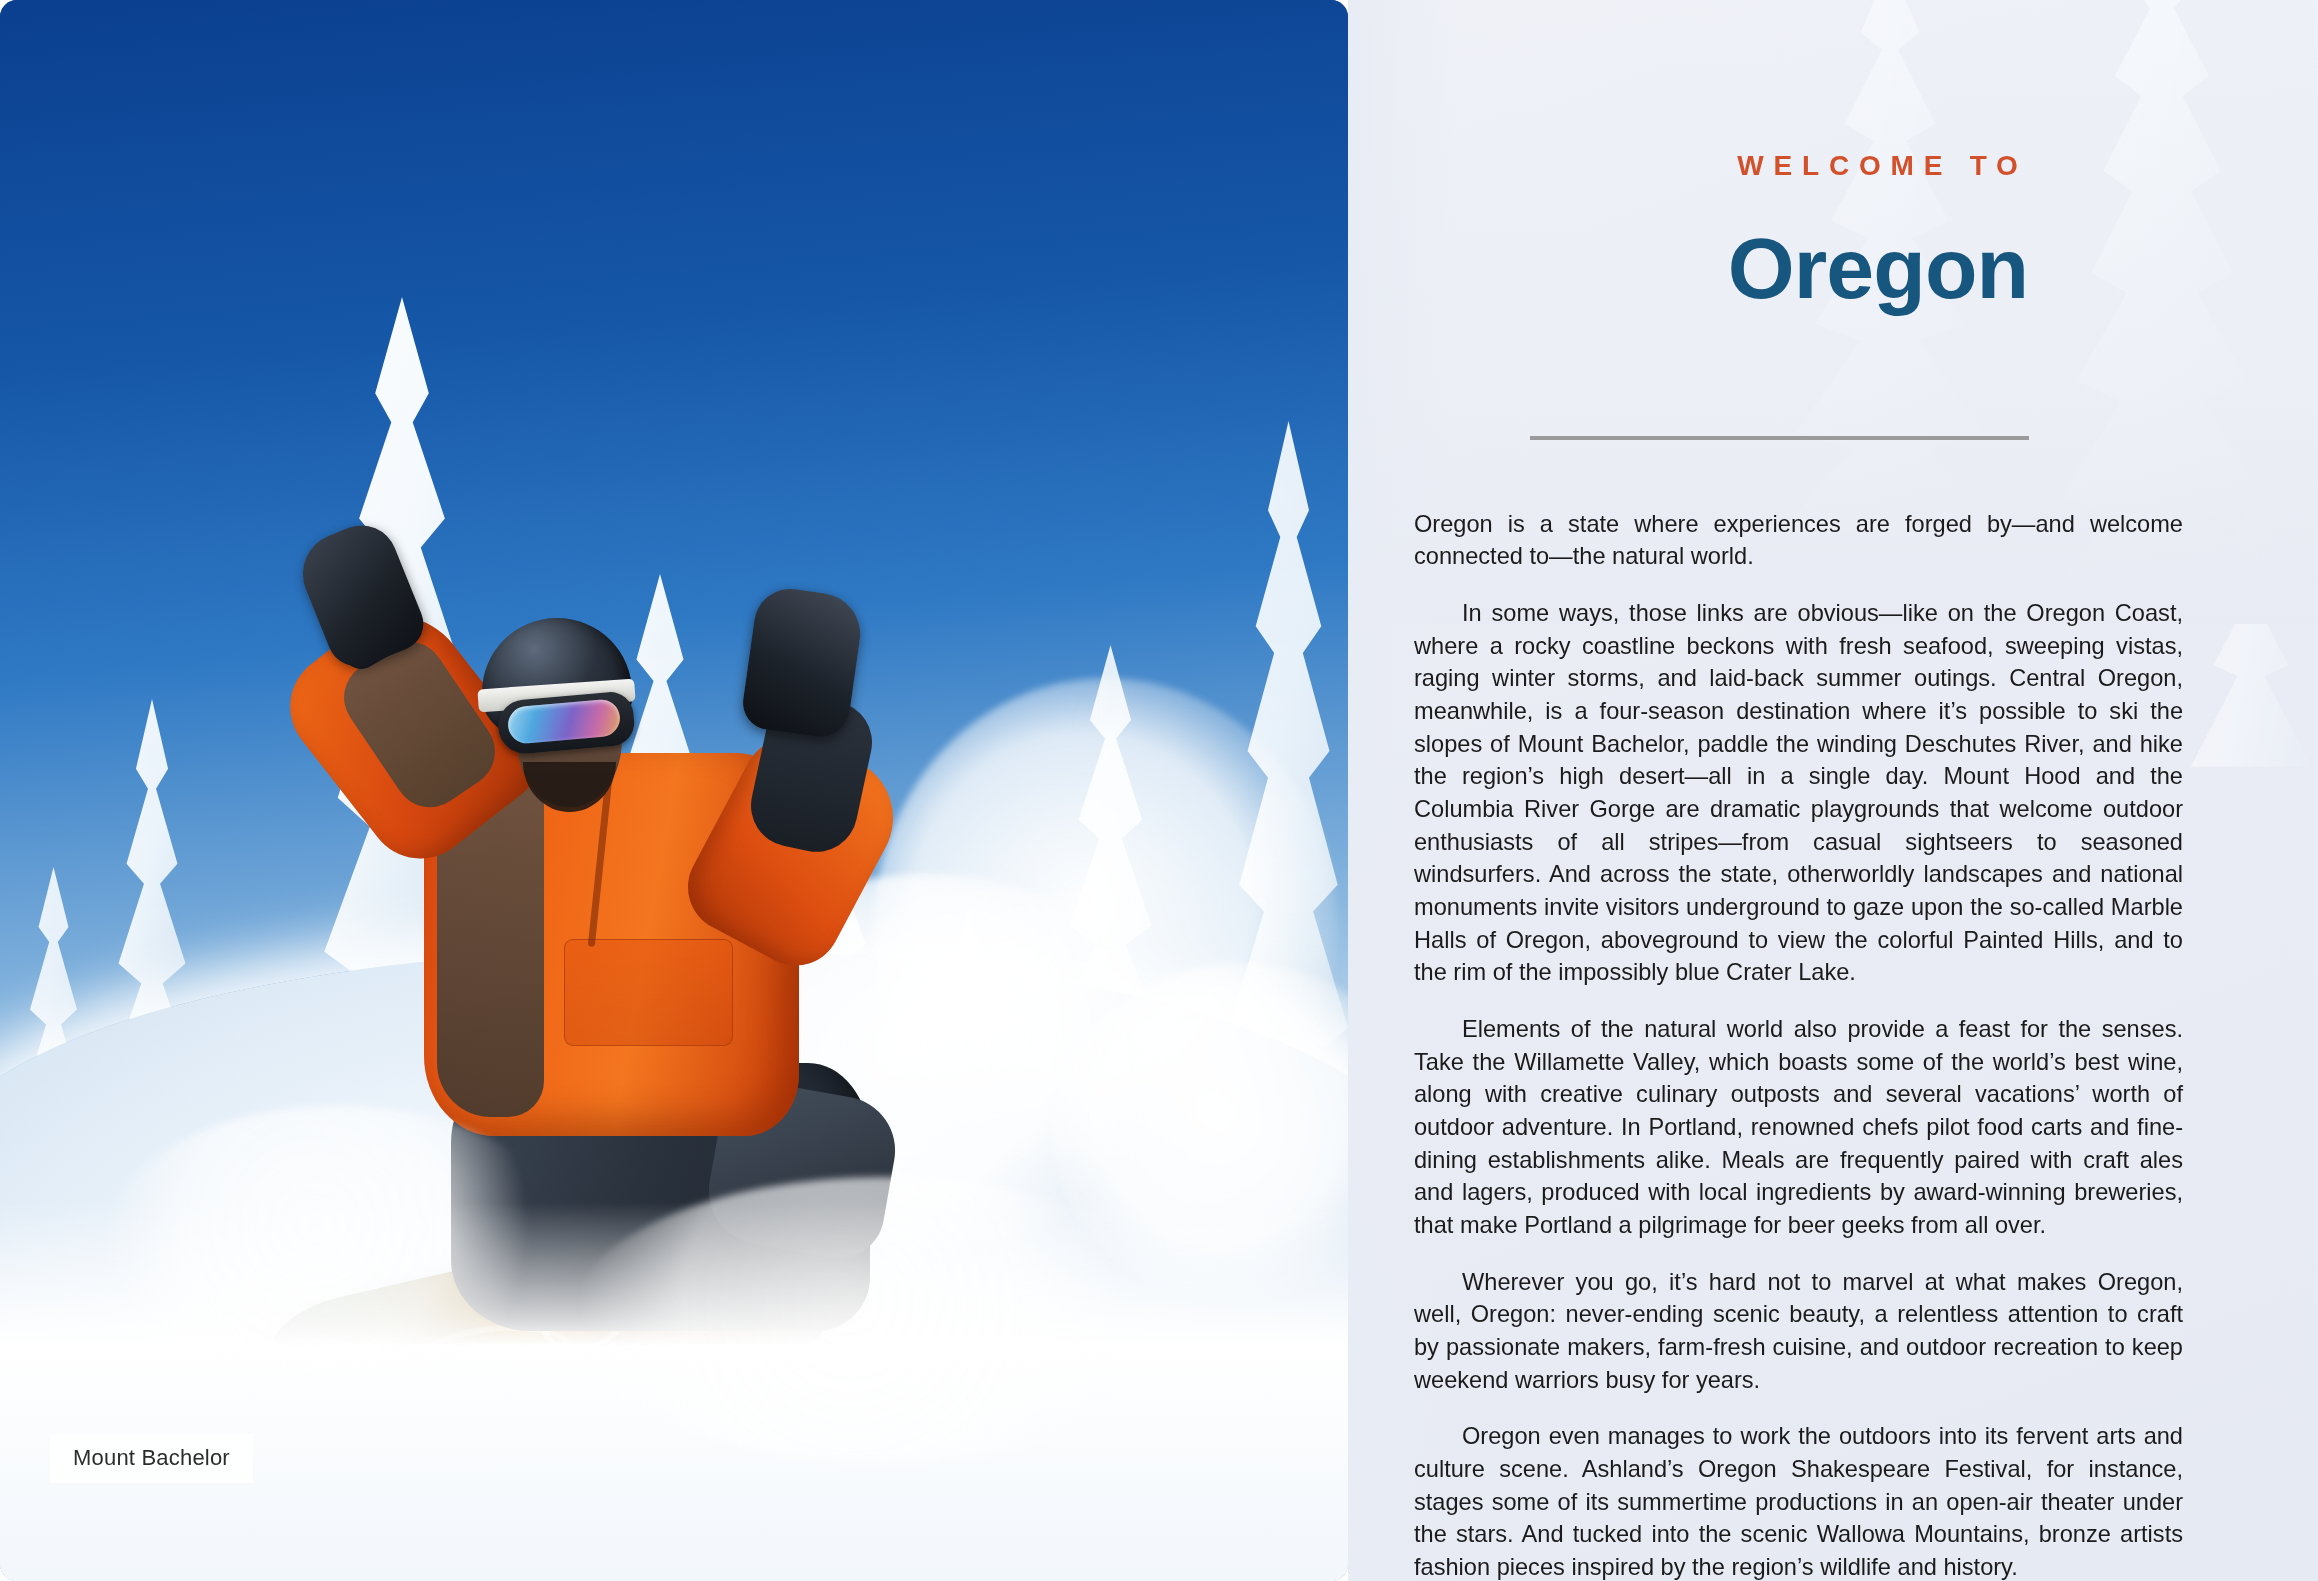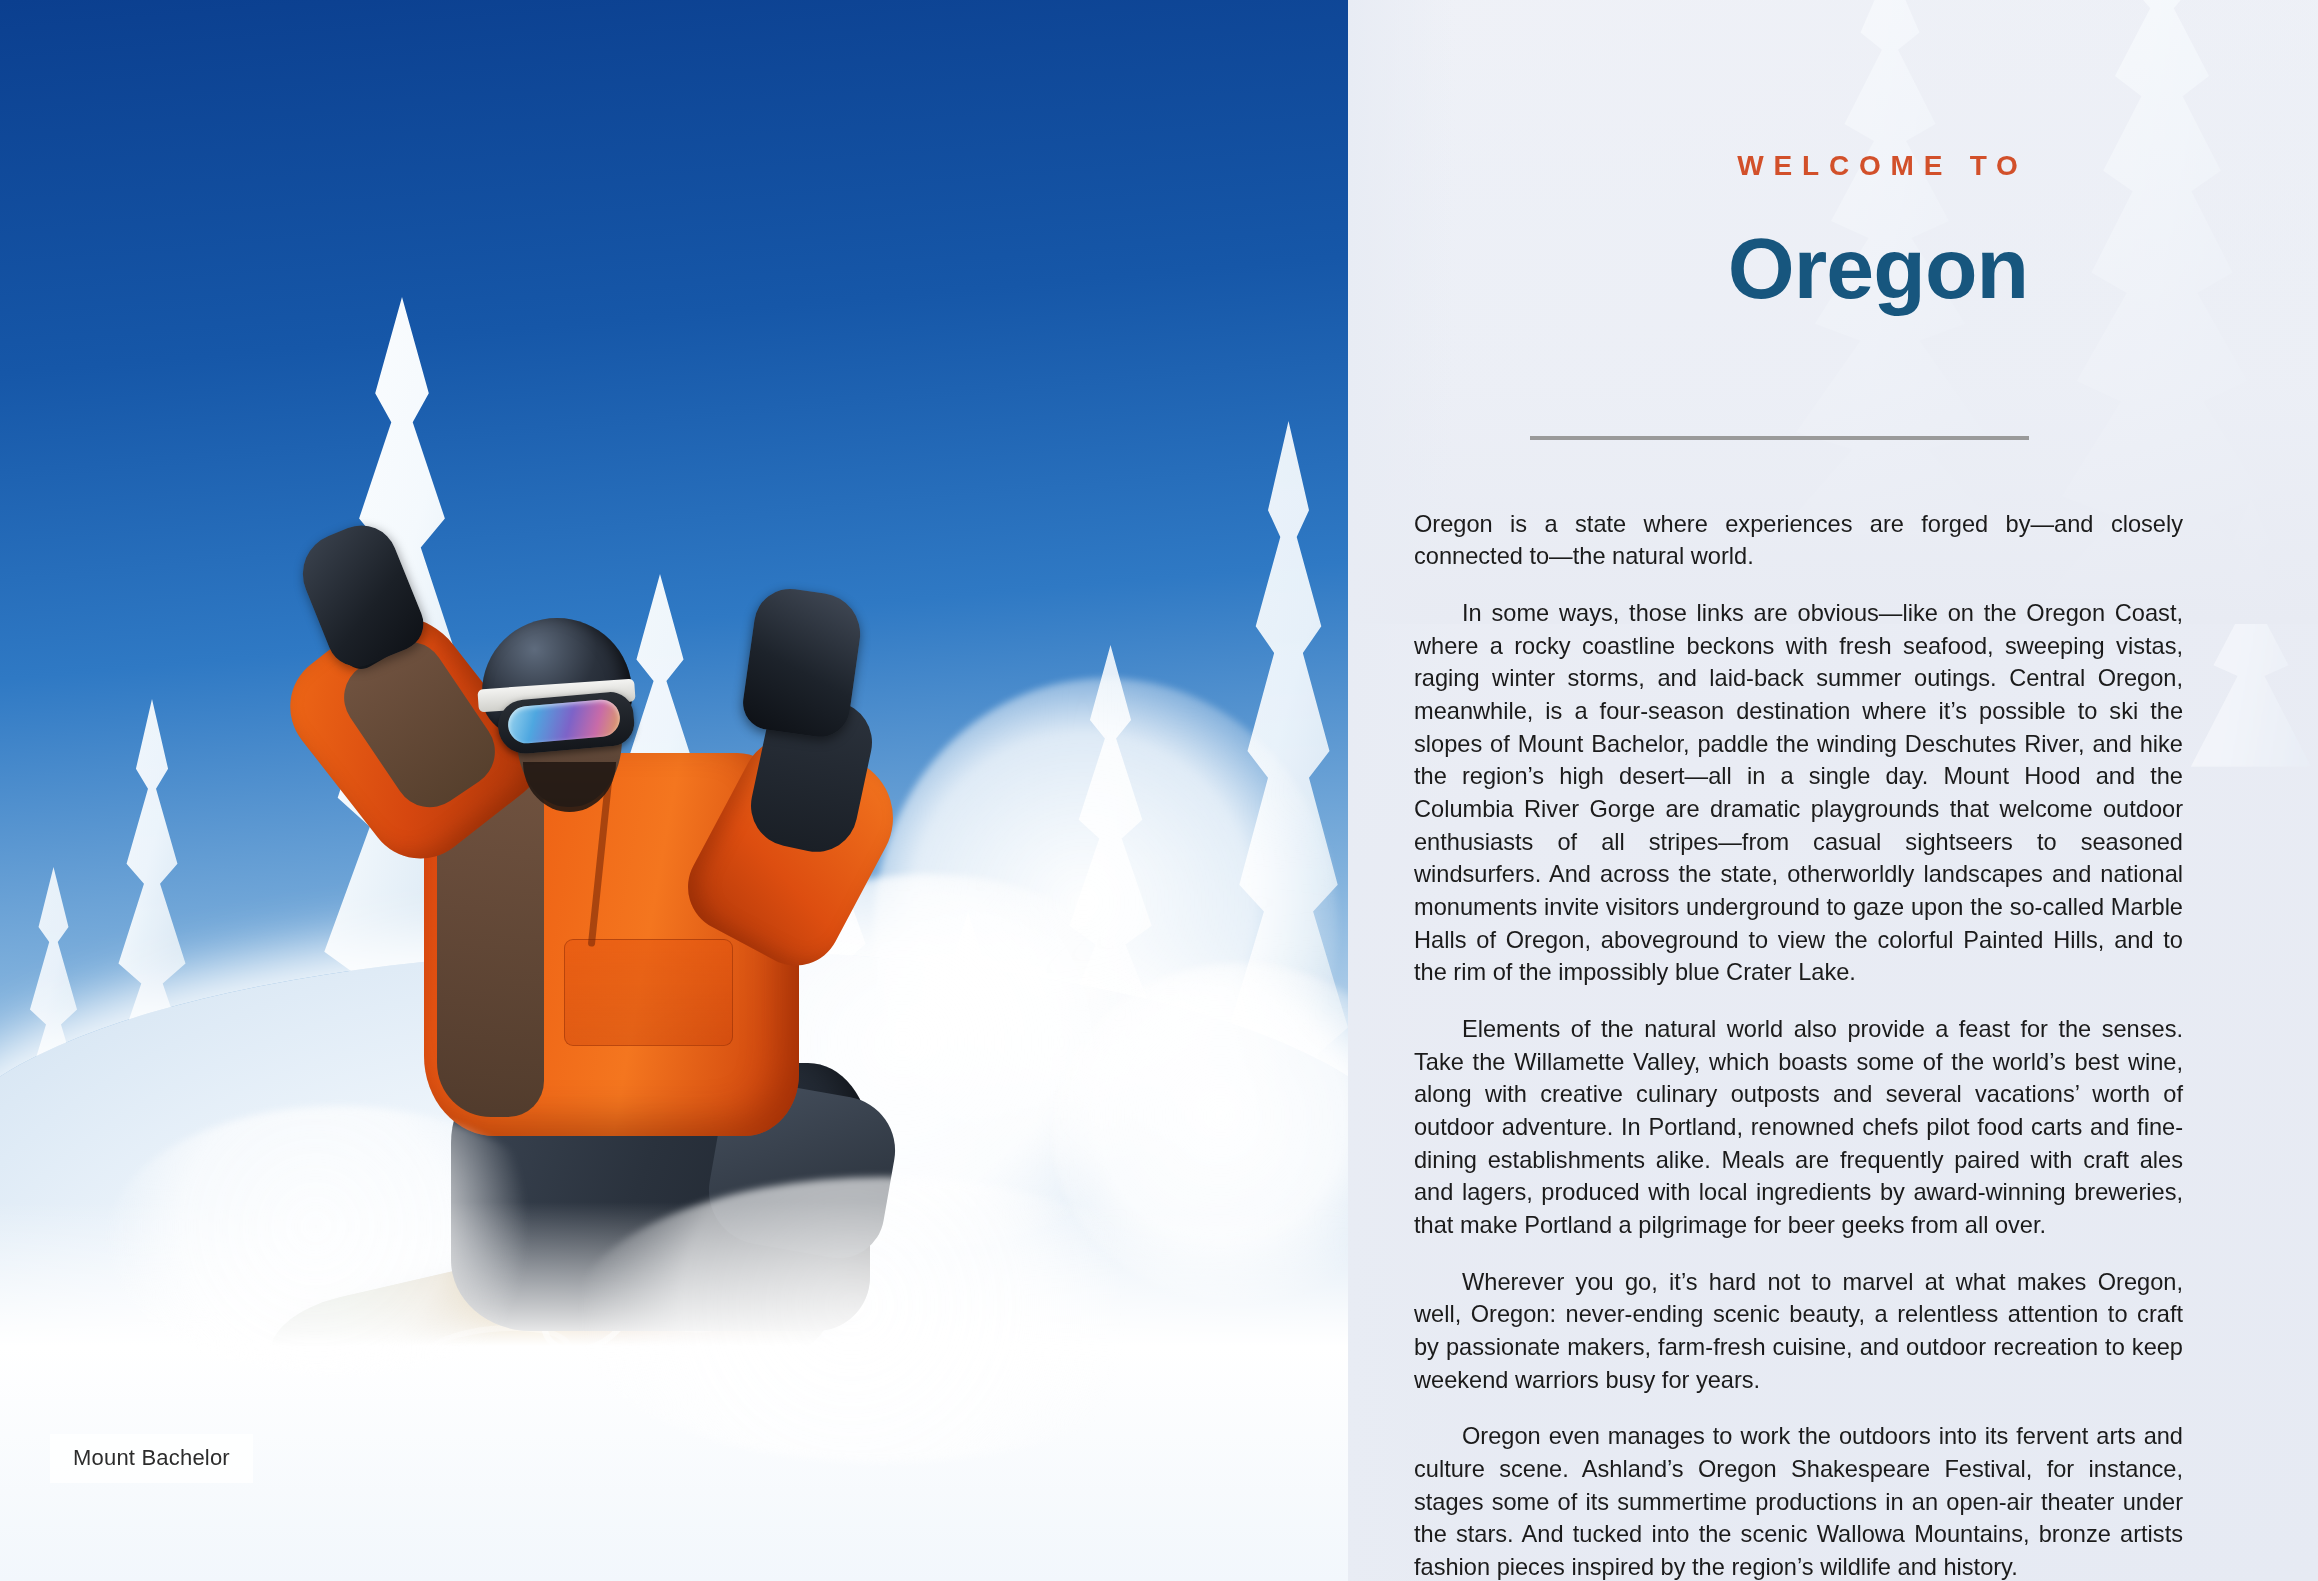--- a/index.html
+++ b/index.html
@@ -17,20 +17,21 @@
     display: flex;
   }
 
   
   .photo-page {
     position: relative;
     width: 1348px;
     height: 1581px;
     overflow: hidden;
     background: #1d4f93;
+    border-radius: 17px;
   }
   .sky {
     position: absolute; inset: 0;
     background: linear-gradient(175deg, #0b3f8f 0%, #1657a8 22%, #2f79c4 40%, #7fb0dc 58%, #cfe2f2 72%, #eef5fb 86%, #f8fbfe 100%);
   }
   
   .ground {
     position: absolute;
     left: -5%; right: -5%;
     bottom: -6%;
@@ -421,21 +422,21 @@
     <div class="bg-tree b2"></div>
     <div class="bg-tree b3"></div>
     <div class="bg-haze"></div>
     <div class="bg-left-fade"></div>
 
     <div class="text-inner">
       <div class="kicker">WELCOME TO</div>
       <div class="title">Oregon</div>
       <div class="rule"></div>
       <div class="body-copy">
-        <p>Oregon is a state where experiences are forged by—and closely connected to—the natural world.</p>
+        <p>Oregon is a state where experiences are forged by—and welcome connected to—the natural world.</p>
         <p>In some ways, those links are obvious—like on the Oregon Coast, where a rocky coastline beckons with fresh seafood, sweeping vistas, raging winter storms, and laid-back summer outings. Central Oregon, meanwhile, is a four-season destination where it’s possible to ski the slopes of Mount Bachelor, paddle the winding Deschutes River, and hike the region’s high desert—all in a single day. Mount Hood and the Columbia River Gorge are dramatic playgrounds that welcome outdoor enthusiasts of all stripes—from casual sightseers to seasoned windsurfers. And across the state, otherworldly landscapes and national monuments invite visitors underground to gaze upon the so-called Marble Halls of Oregon, aboveground to view the colorful Painted Hills, and to the rim of the impossibly blue Crater Lake.</p>
         <p>Elements of the natural world also provide a feast for the senses. Take the Willamette Valley, which boasts some of the world’s best wine, along with creative culinary outposts and several vacations’ worth of outdoor adventure. In Portland, renowned chefs pilot food carts and fine-dining establishments alike. Meals are frequently paired with craft ales and lagers, produced with local ingredients by award-winning breweries, that make Portland a pilgrimage for beer geeks from all over.</p>
         <p>Wherever you go, it’s hard not to marvel at what makes Oregon, well, Oregon: never-ending scenic beauty, a relentless attention to craft by passionate makers, farm-fresh cuisine, and outdoor recreation to keep weekend warriors busy for years.</p>
         <p>Oregon even manages to work the outdoors into its fervent arts and culture scene. Ashland’s Oregon Shakespeare Festival, for instance, stages some of its summertime productions in an open-air theater under the stars. And tucked into the scenic Wallowa Mountains, bronze artists fashion pieces inspired by the region’s wildlife and history.</p>
       </div>
     </div>
   </div>
 
 </div>
 

